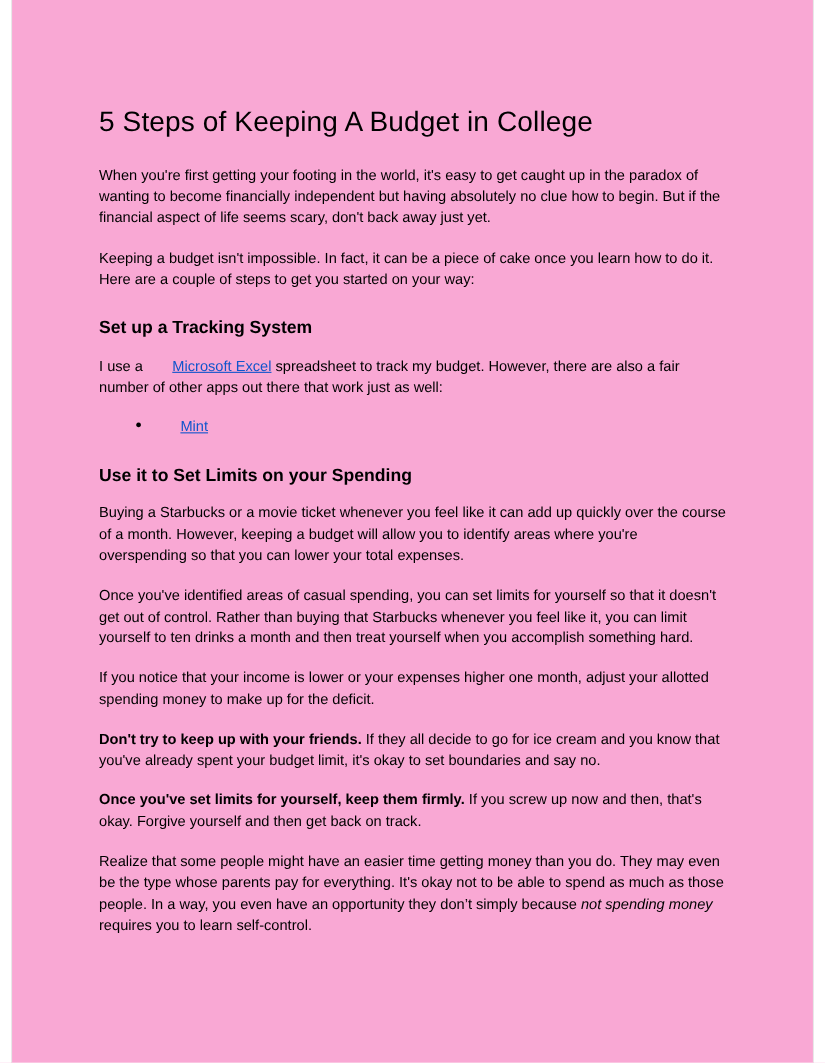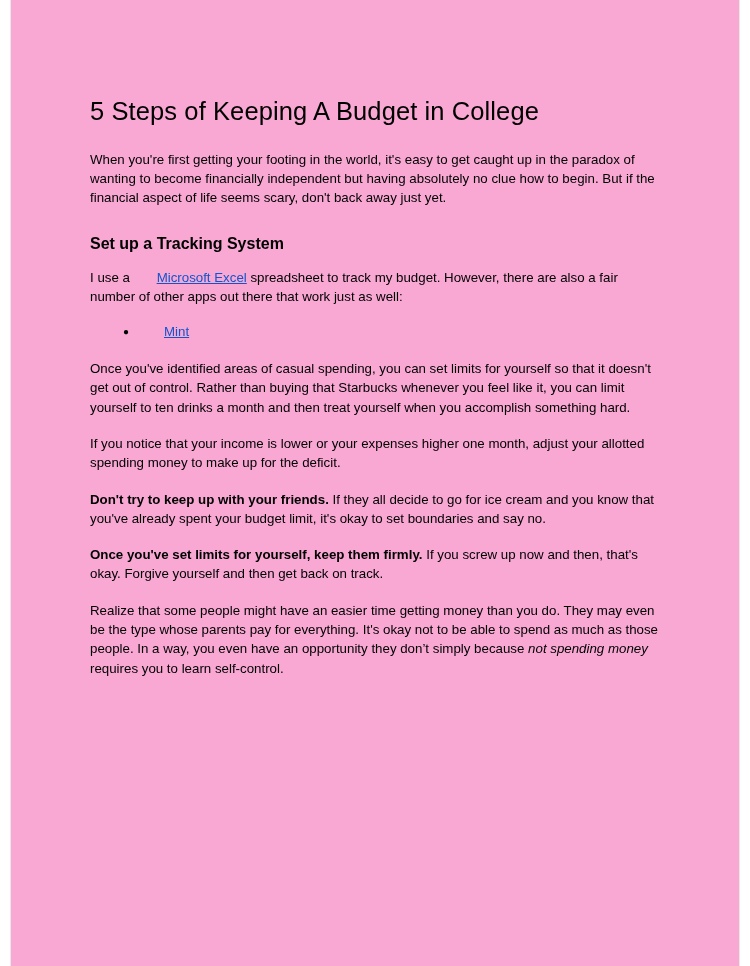--- a/index.html
+++ b/index.html
@@ -89,30 +89,33 @@
 </style>
 </head>
 <body>
 
 <div class="page">
   <div class="doc-body">
 
     <h1 class="doc-title">5 Steps of Keeping A Budget in College</h1>
 
     <p class="para">When you're first getting your footing in the world, it's easy to get caught up in the paradox of wanting to become financially independent but having absolutely no clue how to begin. But if the financial aspect of life seems scary, don't back away just yet.</p>
+    <p class="para">Keeping a budget isn't impossible. In fact, it can be a piece of cake once you learn how to do it. Here are a couple of steps to get you started on your way:</p>
 
     <h2 class="section-heading">Set up a Tracking System</h2>
 
     <p class="para"><span>I use a </span><a class="doc-link" href="#">Microsoft Excel</a><span> spreadsheet to track my budget. However, there are also a fair number of other apps out there that work just as well:</span></p>
 
     <ul class="link-list">
       <li><a class="doc-link" href="#">Mint</a></li>
     </ul>
 
+    <h2 class="section-heading">Use it to Set Limits on your Spending</h2>
 
+    <p class="para">Buying a Starbucks or a movie ticket whenever you feel like it can add up quickly over the course of a month. However, keeping a budget will allow you to identify areas where you're overspending so that you can lower your total expenses.</p>
     <p class="para">Once you've identified areas of casual spending, you can set limits for yourself so that it doesn't get out of control. Rather than buying that Starbucks whenever you feel like it, you can limit yourself to ten drinks a month and then treat yourself when you accomplish something hard.</p>
     <p class="para">If you notice that your income is lower or your expenses higher one month, adjust your allotted spending money to make up for the deficit.</p>
 
 
     <p class="para"><span class="lead-bold">Don't try to keep up with your friends.</span><span> If they all decide to go for ice cream and you know that you've already spent your budget limit, it's okay to set boundaries and say no.</span></p>
 
     <p class="para"><span class="lead-bold">Once you've set limits for yourself, keep them firmly.</span><span> If you screw up now and then, that's okay. Forgive yourself and then get back on track.</span></p>
 
     <p class="para"><span>Realize that some people might have an easier time getting money than you do. They may even be the type whose parents pay for everything. It's okay not to be able to spend as much as those people. In a way, you even have an opportunity they don’t simply because </span><span class="ital">not spending money</span><span> requires you to learn self-control.</span></p>
 

